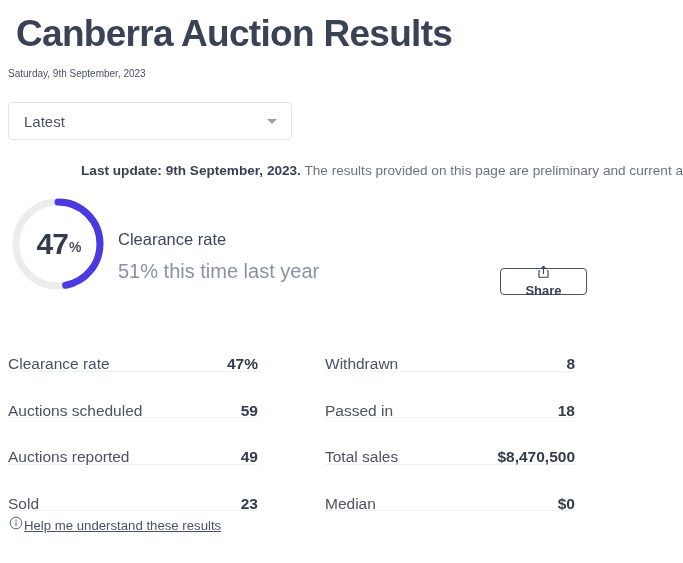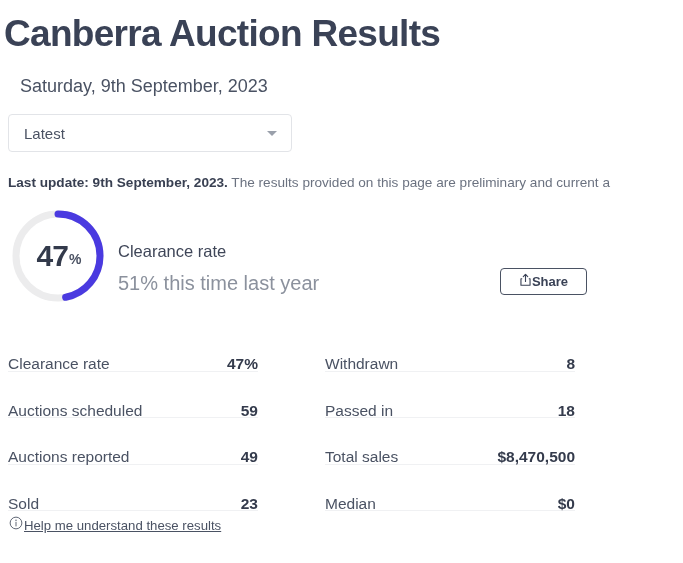--- a/index.html
+++ b/index.html
@@ -20,32 +20,32 @@
     position: relative;
     width: 683px;
     height: 563px;
     padding: 0;
     box-sizing: border-box;
   }
 
   
   .page-title {
     margin: 0;
-    padding: 12px 0 0 4px;
+    padding: 12px 0 0 16px;
     font-size: 37px;
     line-height: 44px;
     font-weight: bold;
     letter-spacing: -0.7px;
     color: #3a4256;
     white-space: nowrap;
   }
   .page-subtitle {
-    margin: 12px;
+    margin: 0;
     padding: 8px 0 0 8px;
-    font-size: 18px;
+    font-size: 10px;
     line-height: 20px;
     font-weight: normal;
     color: #4a5263;
     white-space: nowrap;
   }
 
   
   .select-wrap {
     margin: 18px 0 0 8px;
     width: 284px;
@@ -73,20 +73,21 @@
 
   
   .disclaimer {
     margin: 0;
     padding: 22px 0 0 8px;
     font-size: 13.6px;
     line-height: 18px;
     color: #6b7280;
     white-space: nowrap;
     overflow: hidden;
+    text-align: right;
   }
   .disclaimer b {
     color: #39405200;
     color: #394052;
     font-weight: bold;
   }
 
   
   .summary {
     position: relative;
@@ -158,20 +159,21 @@
     height: 27px;
     border: 1px solid #4a5263;
     border-radius: 4px;
     background: #ffffff;
     display: flex;
     align-items: center;
     justify-content: center;
     gap: 0;
     box-sizing: border-box;
     cursor: pointer;
+    flex-direction: column;
   }
   .share-label {
     font-size: 13px;
     font-weight: bold;
     color: #3a4256;
   }
 
   
   .stats {
     position: absolute;

